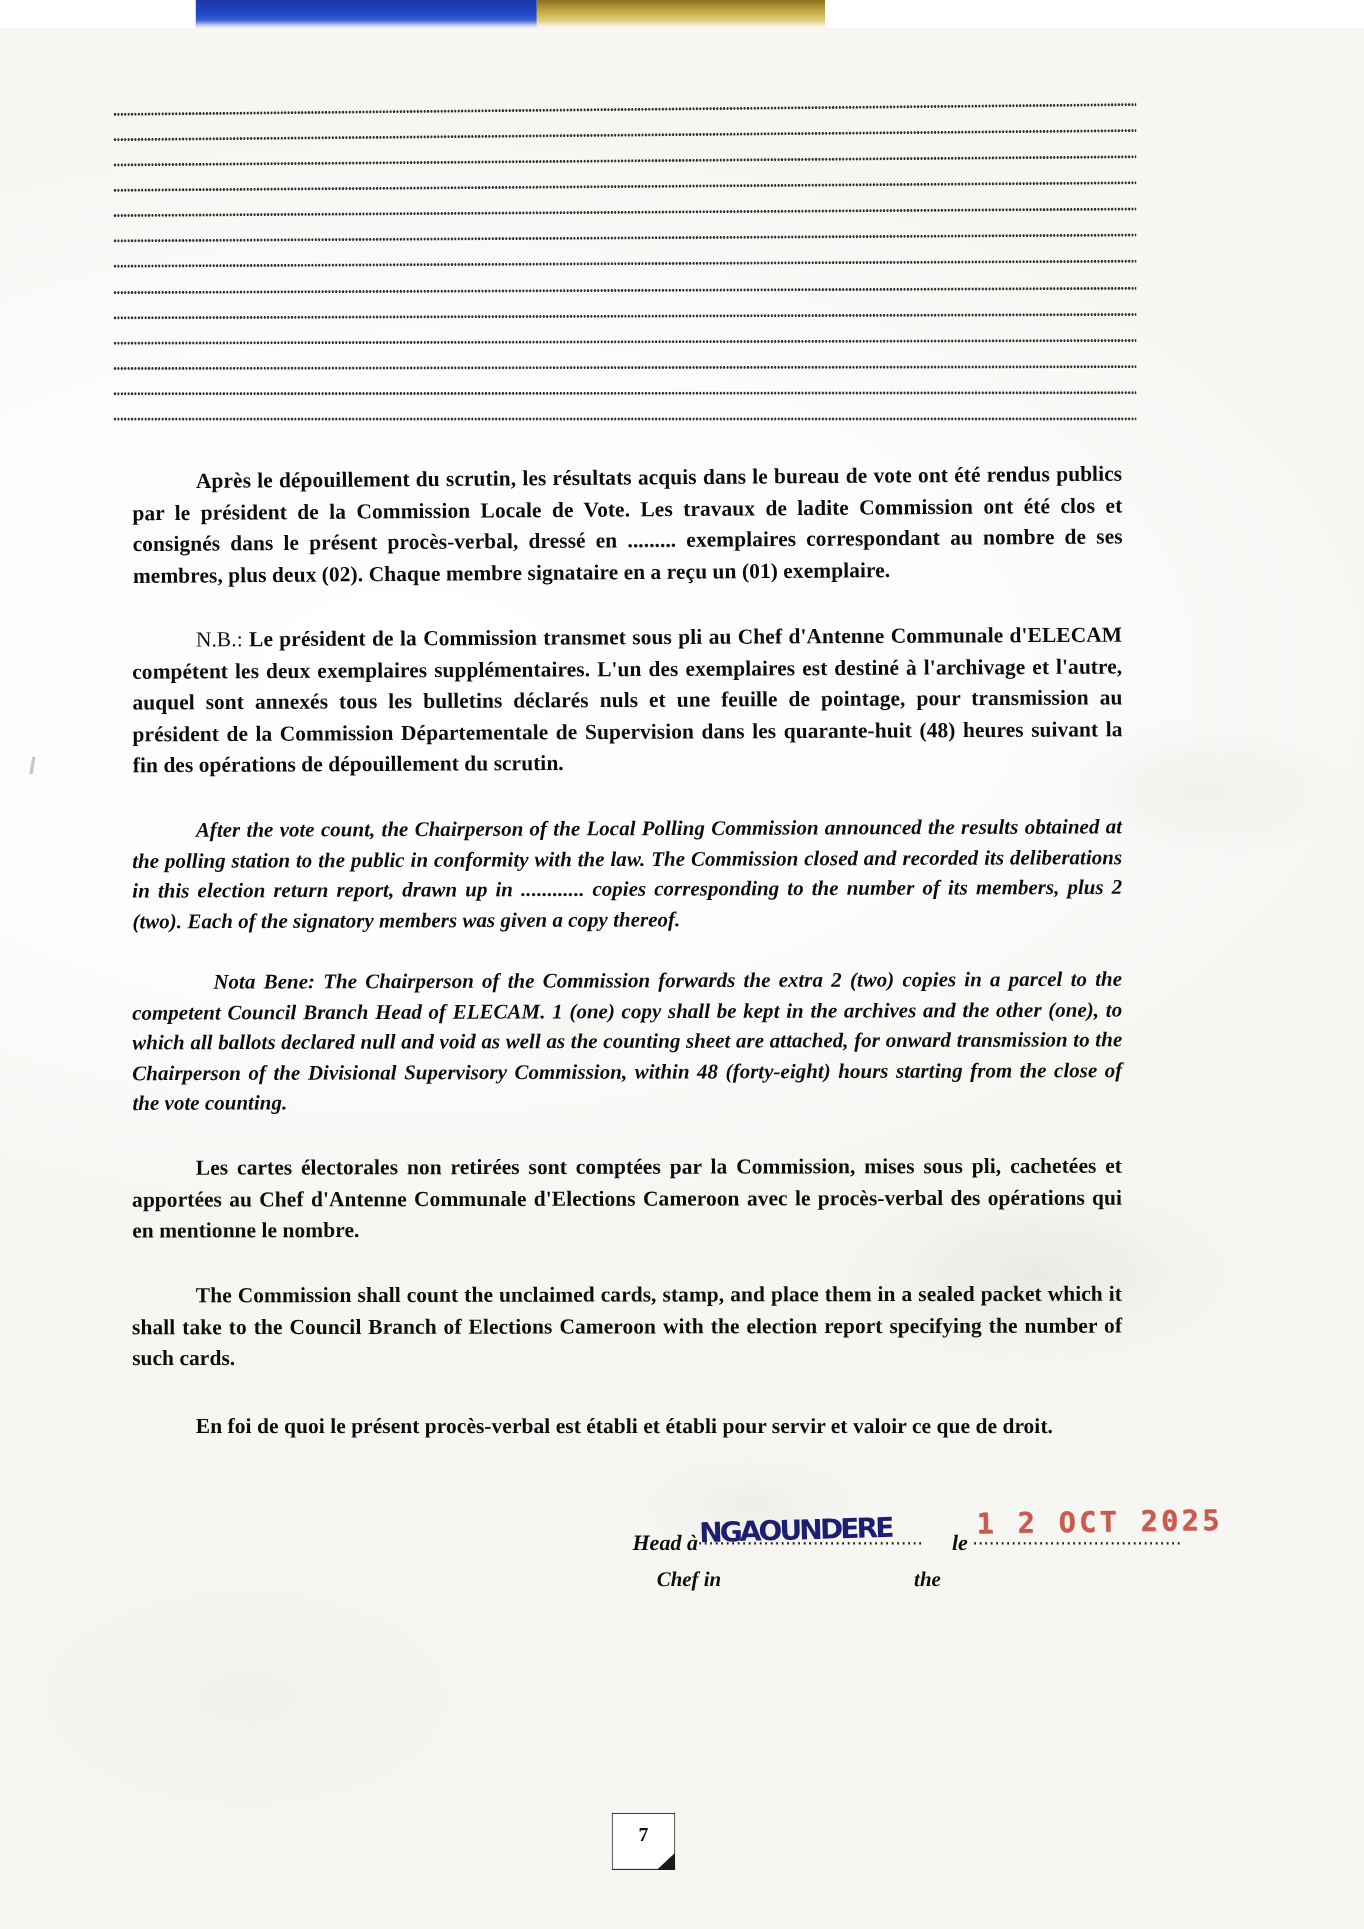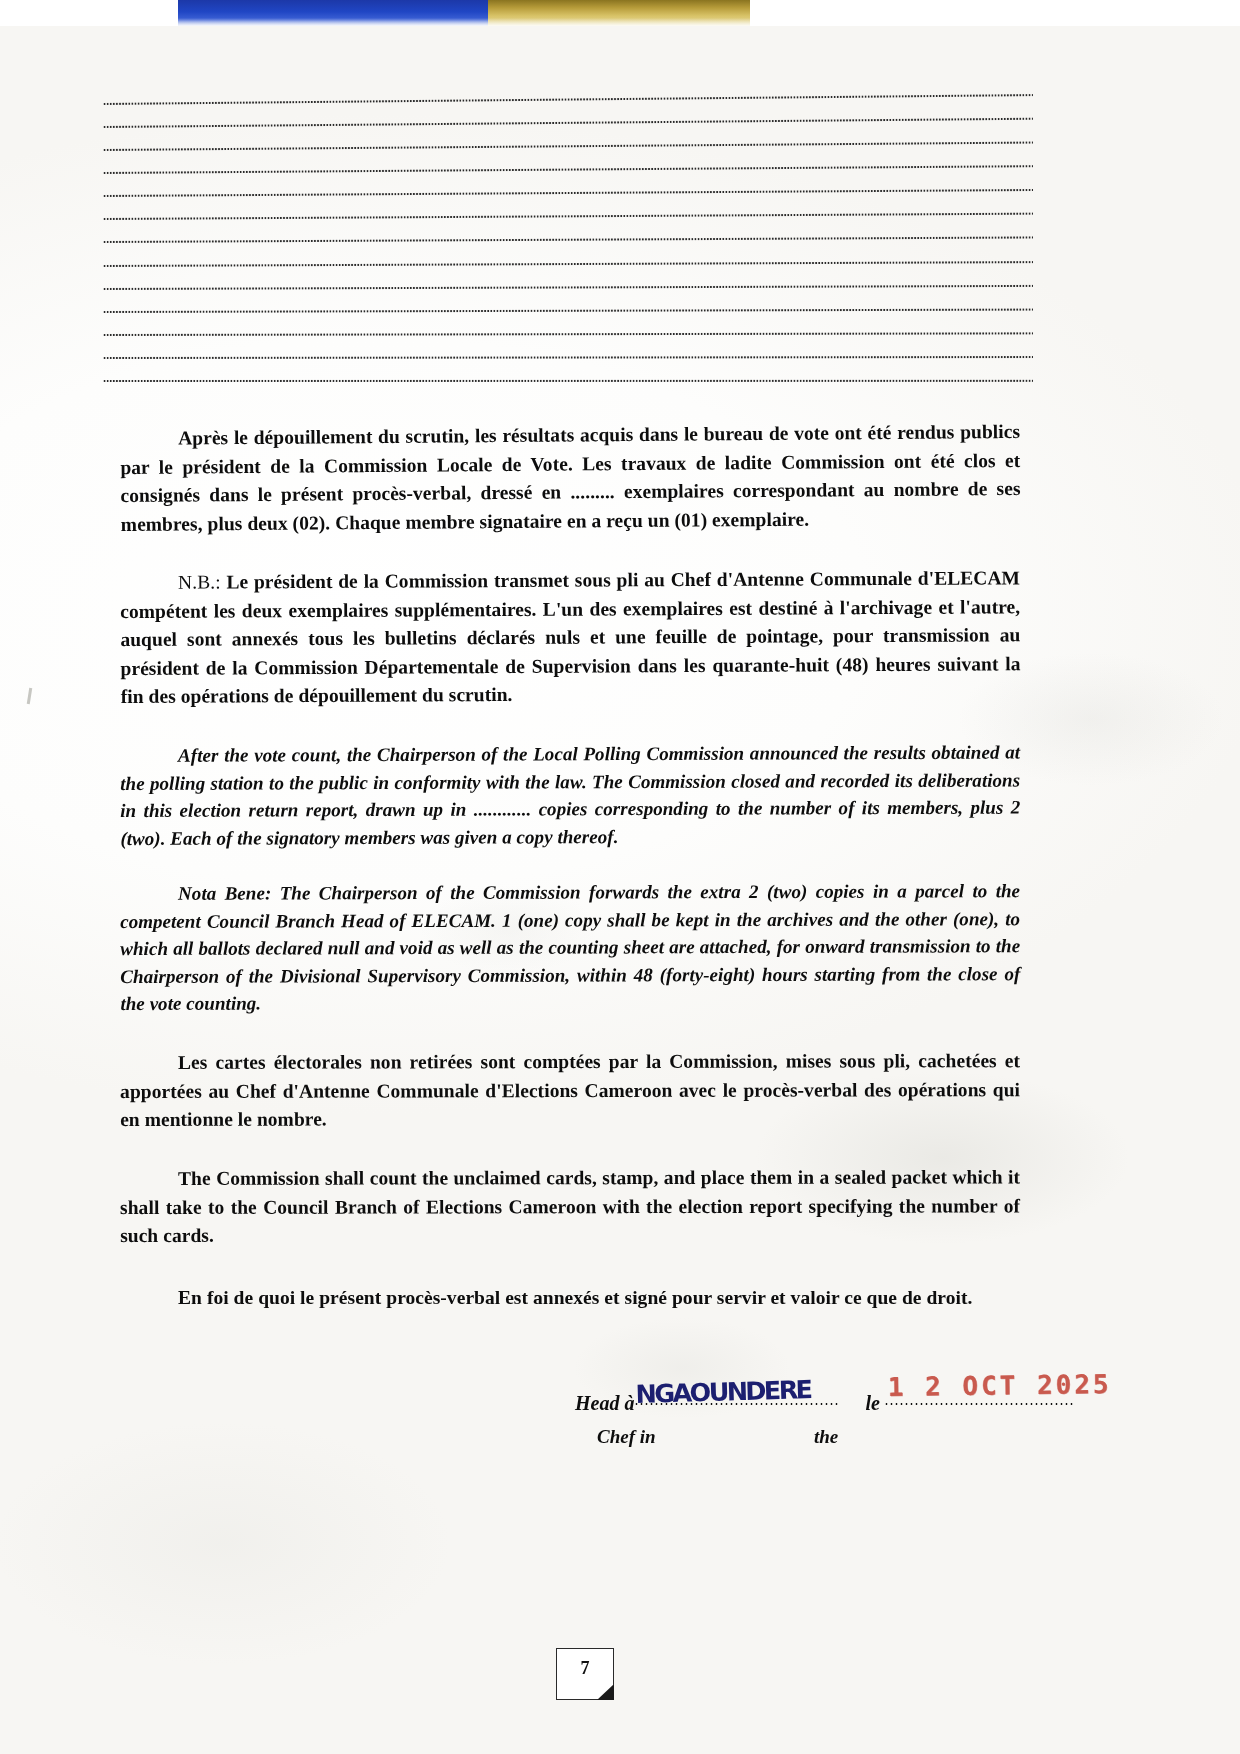--- a/index.html
+++ b/index.html
@@ -99,21 +99,21 @@
   }
   p.para.en {
     font-family: "Liberation Serif", serif;
     font-style: italic;
     font-weight: 600;
     text-indent: 58px;
     font-size: 19px;
     line-height: 27.5px;
   }
   .lead { font-weight: 400; }
-  .lead-i { font-weight: 800; font-style: italic; }
+  .lead-i { font-weight: 800; font-style: italic; margin-left: 16px; }
 
   
   #p-apres  { margin-bottom: 30px; transform: rotate(-0.45deg); transform-origin: left top; }
   #p-nb     { margin-bottom: 30px; transform: rotate(-0.30deg); transform-origin: left top; }
   #p-after  { margin-bottom: 28px; transform: rotate(-0.22deg); transform-origin: left top; }
   #p-nota   { margin-bottom: 32px; transform: rotate(-0.18deg); transform-origin: left top; }
   #p-cartes { margin-bottom: 30px; transform: rotate(-0.12deg); transform-origin: left top; }
   #p-unclaimed { margin-bottom: 34px; transform: rotate(-0.10deg); transform-origin: left top; }
   #p-witness-fr { margin-bottom: 4px; }
   #p-witness-en { margin-bottom: 0; }
@@ -199,21 +199,21 @@
   }
   #sig-sub {
     position: relative;
     height: 26px;
     font-style: italic;
     font-weight: 700;
     font-size: 19px;
     color: #0d0d0d;
   }
   #sub-done { position: absolute; left: 22px; top: 0; }
-  #sub-the  { position: absolute; left: 239px; top: 0; }
+  #sub-the  { position: absolute; left: 256px; top: 0; }
 
   
   #page-number-tag {
     position: absolute;
     left: 556px;
     top: 1648px;
     width: 58px;
     height: 52px;
   }
   #page-tag-box {
@@ -288,21 +288,21 @@
   <p class="para fr" id="p-nb"><span class="lead">N.B.:</span><span> Le président de la Commission transmet sous pli au Chef d'Antenne Communale d'ELECAM compétent les deux exemplaires supplémentaires. L'un des exemplaires est destiné à l'archivage et l'autre, auquel sont annexés tous les bulletins déclarés nuls et une feuille de pointage, pour transmission au président de la Commission Départementale de Supervision dans les quarante-huit (48) heures suivant la fin des opérations de dépouillement du scrutin.</span></p>
 
   <p class="para en" id="p-after">After the vote count, the Chairperson of the Local Polling Commission announced the results obtained at the polling station to the public in conformity with the law. The Commission closed and recorded its deliberations in this election return report, drawn up in ............ copies corresponding to the number of its members, plus 2 (two). Each of the signatory members was given a copy thereof.</p>
 
   <p class="para en" id="p-nota"><span class="lead-i">Nota Bene:</span><span> The Chairperson of the Commission forwards the extra 2 (two) copies in a parcel to the competent Council Branch Head of ELECAM. 1 (one) copy shall be kept in the archives and the other (one), to which all ballots declared null and void as well as the counting sheet are attached, for onward transmission to the Chairperson of the Divisional Supervisory Commission, within 48 (forty-eight) hours starting from the close of the vote counting.</span></p>
 
   <p class="para fr" id="p-cartes">Les cartes électorales non retirées sont comptées par la Commission, mises sous pli, cachetées et apportées au Chef d'Antenne Communale d'Elections Cameroon avec le procès-verbal des opérations qui en mentionne le nombre.</p>
 
   <p class="para fr" id="p-unclaimed">The Commission shall count the unclaimed cards, stamp, and place them in a sealed packet which it shall take to the Council Branch of Elections Cameroon with the election report specifying the number of such cards.</p>
 
-  <p class="para fr" id="p-witness-fr">En foi de quoi le présent procès-verbal est annexés et signé pour servir et valoir ce que de droit.</p>
+  <p class="para fr" id="p-witness-fr">En foi de quoi le présent procès-verbal est établi et établi pour servir et valoir ce que de droit.</p>
 
 </div>
 
 <div id="signature-block">
   <div id="sig-row">
     <span id="label-fait">Head à</span><span id="place-fill">
       <span id="place-dots"></span>
       <span id="place-hand">NGAOUNDERE</span>
     </span><span id="label-le">le</span><span id="date-fill">
       <span id="date-dots"></span>

